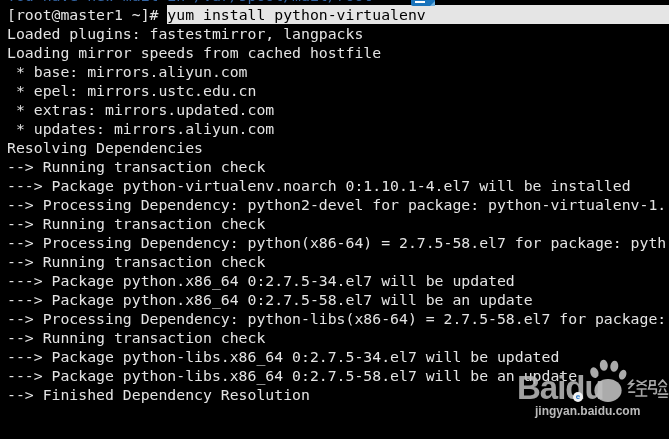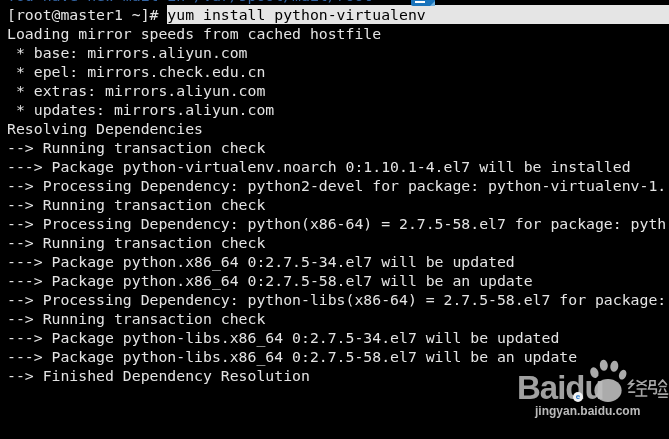--- a/index.html
+++ b/index.html
@@ -104,24 +104,25 @@
 
   <div class="text-flow">
     <div class="line mail-line">You have new mail in /var/spool/mail/root</div>
 
     <div class="line prompt-line">
       <span class="prompt-label">[root@master1 ~]# </span>
       <span class="cmd">yum install python-virtualenv</span>
     </div>
 
     <div id="output">
+        <div class="line">Loaded plugins: fastestmirror, langpacks</div>
         <div class="line">Loading mirror speeds from cached hostfile</div>
         <div class="line"> * base: mirrors.aliyun.com</div>
-        <div class="line"> * epel: mirrors.check.edu.cn</div>
-        <div class="line"> * extras: mirrors.aliyun.com</div>
+        <div class="line"> * epel: mirrors.ustc.edu.cn</div>
+        <div class="line"> * extras: mirrors.updated.com</div>
         <div class="line"> * updates: mirrors.aliyun.com</div>
         <div class="line">Resolving Dependencies</div>
         <div class="line">--&gt; Running transaction check</div>
         <div class="line">---&gt; Package python-virtualenv.noarch 0:1.10.1-4.el7 will be installed</div>
         <div class="line">--&gt; Processing Dependency: python2-devel for package: python-virtualenv-1.</div>
         <div class="line">--&gt; Running transaction check</div>
         <div class="line">--&gt; Processing Dependency: python(x86-64) = 2.7.5-58.el7 for package: pyth</div>
         <div class="line">--&gt; Running transaction check</div>
         <div class="line">---&gt; Package python.x86_64 0:2.7.5-34.el7 will be updated</div>
         <div class="line">---&gt; Package python.x86_64 0:2.7.5-58.el7 will be an update</div>

